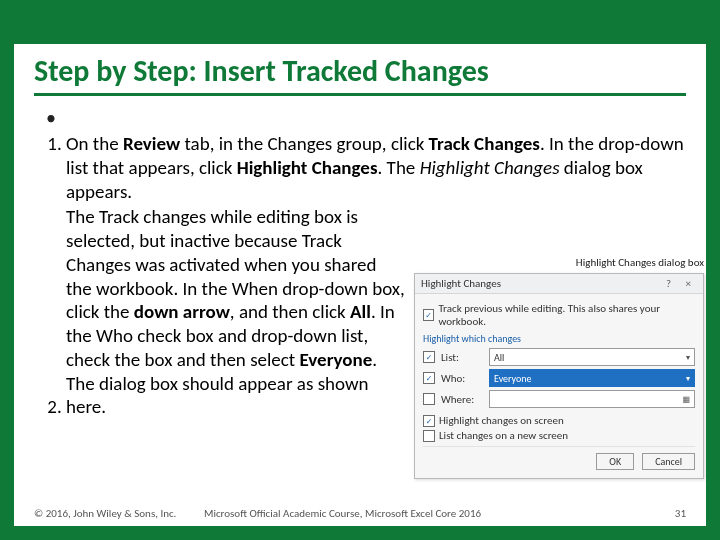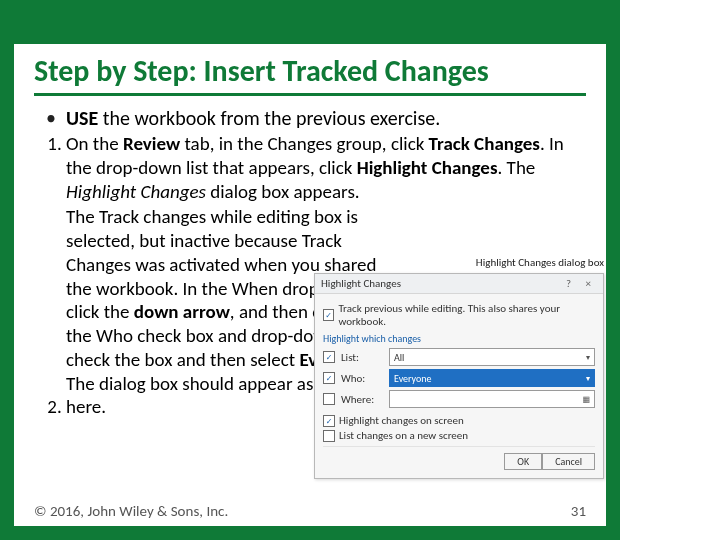--- a/index.html
+++ b/index.html
@@ -1,21 +1,21 @@
 <!DOCTYPE html>
 <html><head>
 <meta charset="utf-8">
 <style>
   body {
     margin: 0;
     font-family: "Segoe UI", Calibri, Arial, sans-serif;
     background: #fff;
   }
   .slide {
-    width: 620px;
+    width: 720px;
     height: 540px;
     box-sizing: border-box;
     border: 14px solid #0f7a37;
     border-top: 44px solid #0f7a37;
     position: relative;
     background: #fff;
     overflow: hidden;
   }
   .inner {
     padding: 0 20px 0 20px;
@@ -108,55 +108,52 @@
     display: flex; align-items: center; justify-content: space-between;
     padding: 0 4px;
     font-size: 10px;
   }
   .dd.sel { background: #1f6fc3; color: #fff; border-color:#1f6fc3; }
   .chev { font-size: 8px; color: #555; }
   .dd.sel .chev { color: #fff; }
   .dlg-btns {
     display: flex;
     justify-content: flex-end;
-    gap: 0;
+    gap: 8px;
     padding-top: 6px;
     margin-top: 4px;
     border-top: 1px solid #e3e3e3;
   }
   .btn {
     border: 1px solid #9a9a9a;
     background: #f5f5f5;
     padding: 1px 12px;
     font-size: 10px;
   }
 
   .footer {
     position: absolute;
     bottom: 6px; left: 20px; right: 20px;
     display: flex;
     justify-content: space-between;
-    font-size: 15px;
+    font-size: 11px;
     color: #555;
   }
   .footer .mid { position: absolute; left: 170px; }
 </style>
 </head>
 <body>
 
 <div class="slide">
   <div class="inner">
     <h1 class="title">Step by Step: Insert Tracked Changes</h1>
     <hr class="title-rule">
 
     <div class="bullet-row">
       <span class="dot">•</span>
-      <span>
-        <b>USE</b><span> the workbook from the previous exercise.</span>
-      </span>
     </div>
 
     <div class="step-wrap">
       <ol class="steps">
         <li><span id="step0">On the <b>Review</b> tab, in the Changes group, click <b>Track Changes</b>. In the drop-down list that appears, click <b>Highlight Changes</b>. The <i>Highlight Changes</i> dialog box appears.</span></li>
         <li><span id="step1" class="step2-text" style="display:inline-block">The Track changes while editing box is selected, but inactive because Track Changes was activated when you shared the workbook. In the When drop-down box, click the <b>down arrow</b>, and then click <b>All</b>. In the Who check box and drop-down list, check the box and then select <b>Everyone</b>. The dialog box should appear as shown here.</span></li>
       </ol>
     </div>
   </div>
 
@@ -213,15 +210,16 @@
         <div class="dlg-btns">
           <span class="btn">OK</span>
           <span class="btn">Cancel</span>
         </div>
       </div>
     </div>
   </div>
 
   <div class="footer">
     <span>© 2016, John Wiley &amp; Sons, Inc.</span>
+    <span class="mid">Microsoft Official Academic Course, Microsoft Excel Core 2016</span>
     <span>31</span>
   </div>
 </div>
 
 </body></html>

